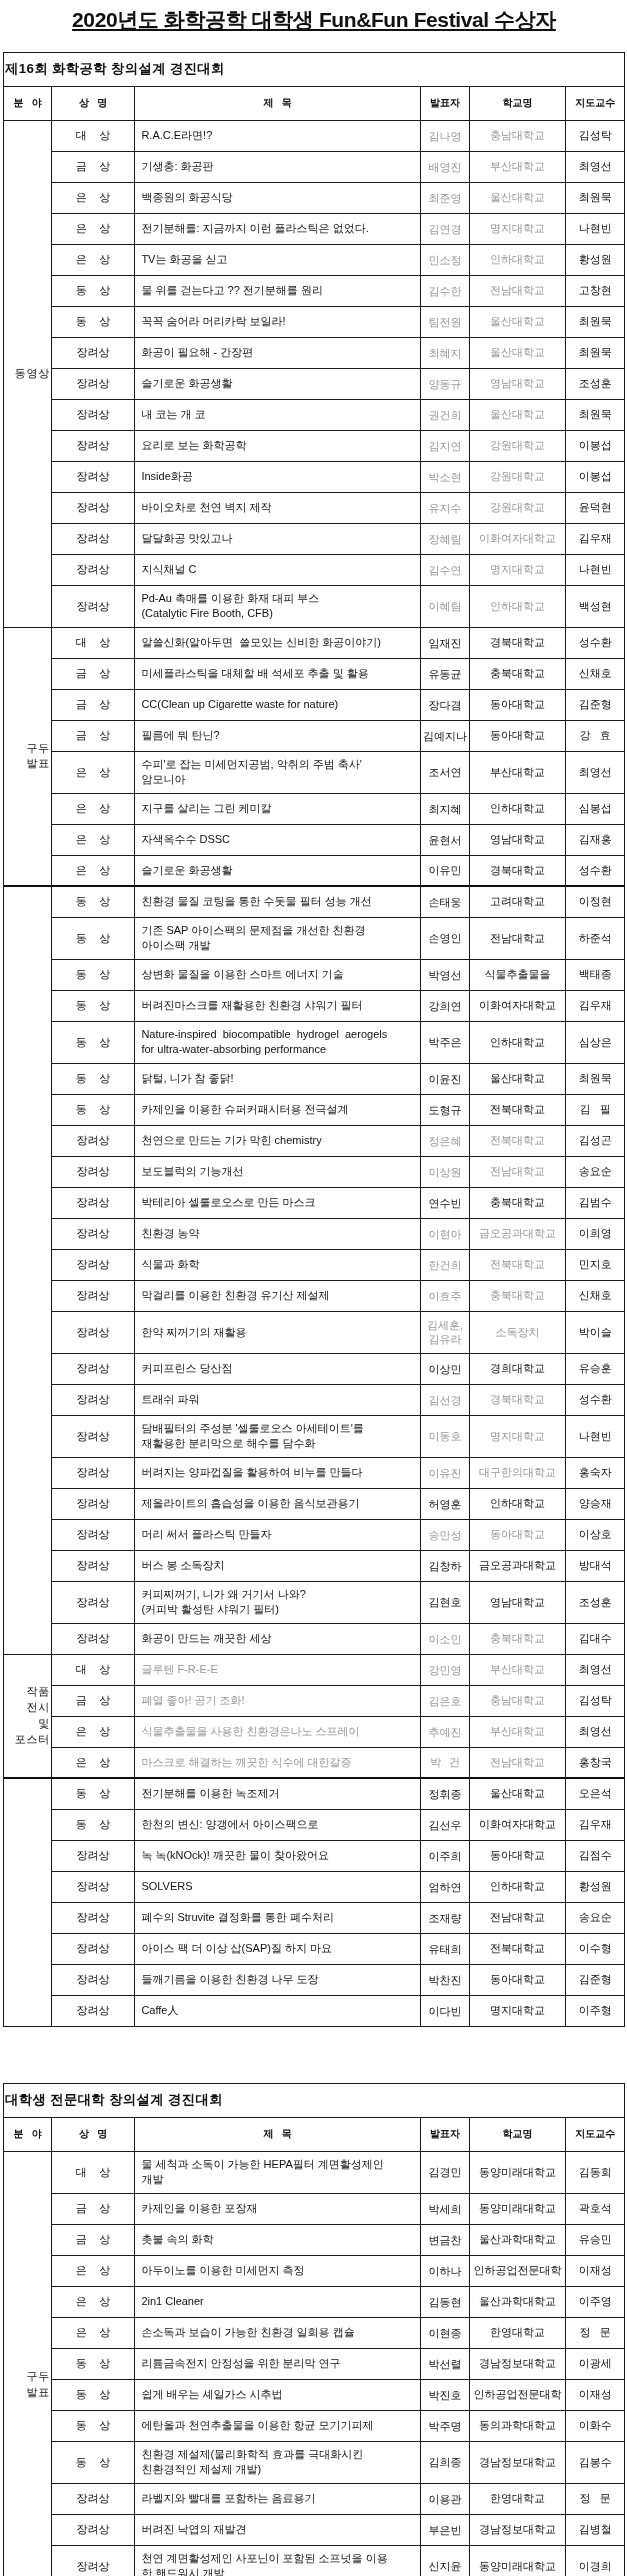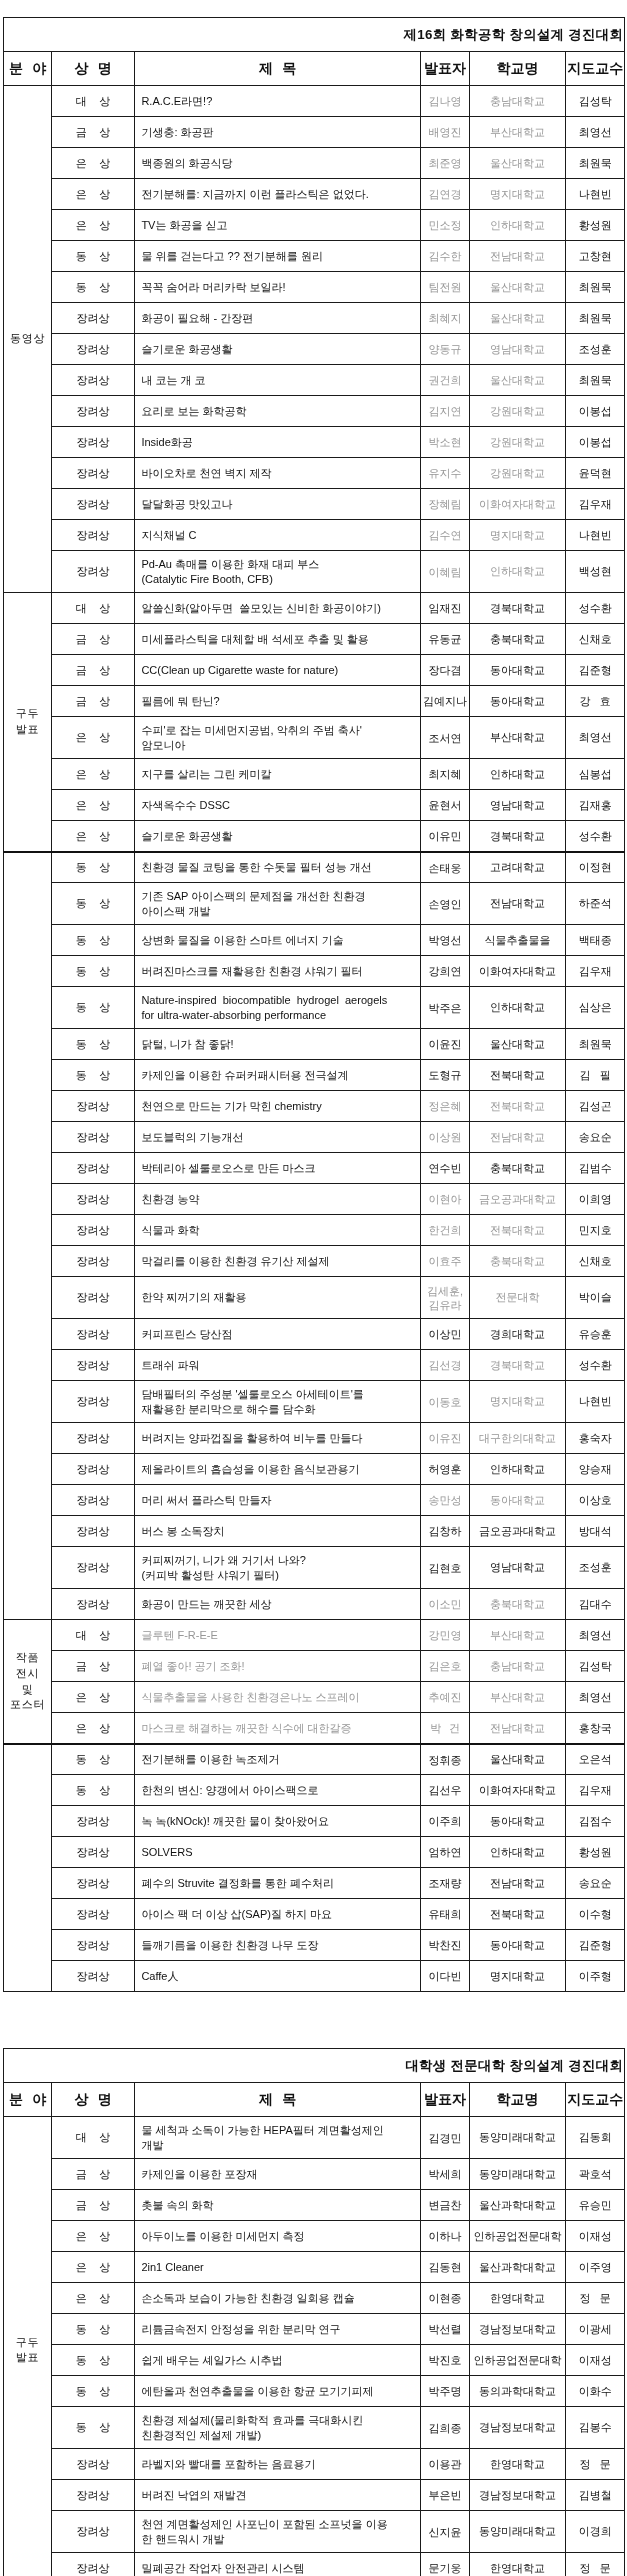--- a/index.html
+++ b/index.html
@@ -33,34 +33,34 @@
   th, td {
     border:0.8px solid #1a1a1a;
     overflow:hidden;
     font-size:11px;
     vertical-align:middle;
   }
   tr.comp-title-row th {
     height:31px;
     font-size:13.3px;
     font-weight:bold;
-    text-align:right;
+    text-align:left;
     letter-spacing:0.4px;
   }
   tr.head-row th {
     height:31px;
-    font-size:14px;
+    font-size:10px;
     font-weight:bold;
     text-align:center;
     word-spacing:5.5px;
   }
   tr.single { height:31px; }
   tr.double { height:42px; }
   td.c-field {
-    text-align:center;
+    text-align:right;
     white-space:pre-line;
     letter-spacing:0.8px;
     line-height:15.7px;
   }
   td.c-award { text-align:center; word-spacing:9.4px; }
   td.c-title {
     text-align:left;
     padding:1.6px 6.3px;
     white-space:pre-wrap;
     line-height:15px;
@@ -69,20 +69,21 @@
   td.c-school { text-align:center; }
   td.c-professor { text-align:center; word-spacing:6.3px; }
   td.dim { color:#979797; }
   tr.sec-start td { border-top:1.6px solid #111111; }
   tr.page-break td { border-top:2.4px solid #111111; }
 </style>
 </head>
 <body>
 
 <div class="page">
+  <h1 class="page-title">2020년도 화학공학 대학생 Fun&amp;Fun Festival 수상자</h1>
 
   <table class="award-table t1">
     <colgroup>
       <col style="width:48px">
         <col style="width:83px">
         <col style="width:286px">
       <col style="width:49px">
         <col style="width:96px">
         <col style="width:59px">
     </colgroup>
@@ -365,21 +366,21 @@
           <td class="c-title">막걸리를 이용한 친환경 유기산 제설제</td>
           <td class="c-presenter dim">이효주</td>
           <td class="c-school dim">충북대학교</td>
           <td class="c-professor">신채호</td>
         </tr>
         <tr class="double">
           <td class="c-award">장려상</td>
           <td class="c-title">한약 찌꺼기의 재활용</td>
           <td class="c-presenter dim">김세훈,
 김유라</td>
-          <td class="c-school dim">전문대학</td>
+          <td class="c-school dim">소독장치</td>
           <td class="c-professor">박이슬</td>
         </tr>
         <tr class="single">
           <td class="c-award">장려상</td>
           <td class="c-title">커피프린스 당산점</td>
           <td class="c-presenter">이상민</td>
           <td class="c-school">경희대학교</td>
           <td class="c-professor">유승훈</td>
         </tr>
         <tr class="single">

